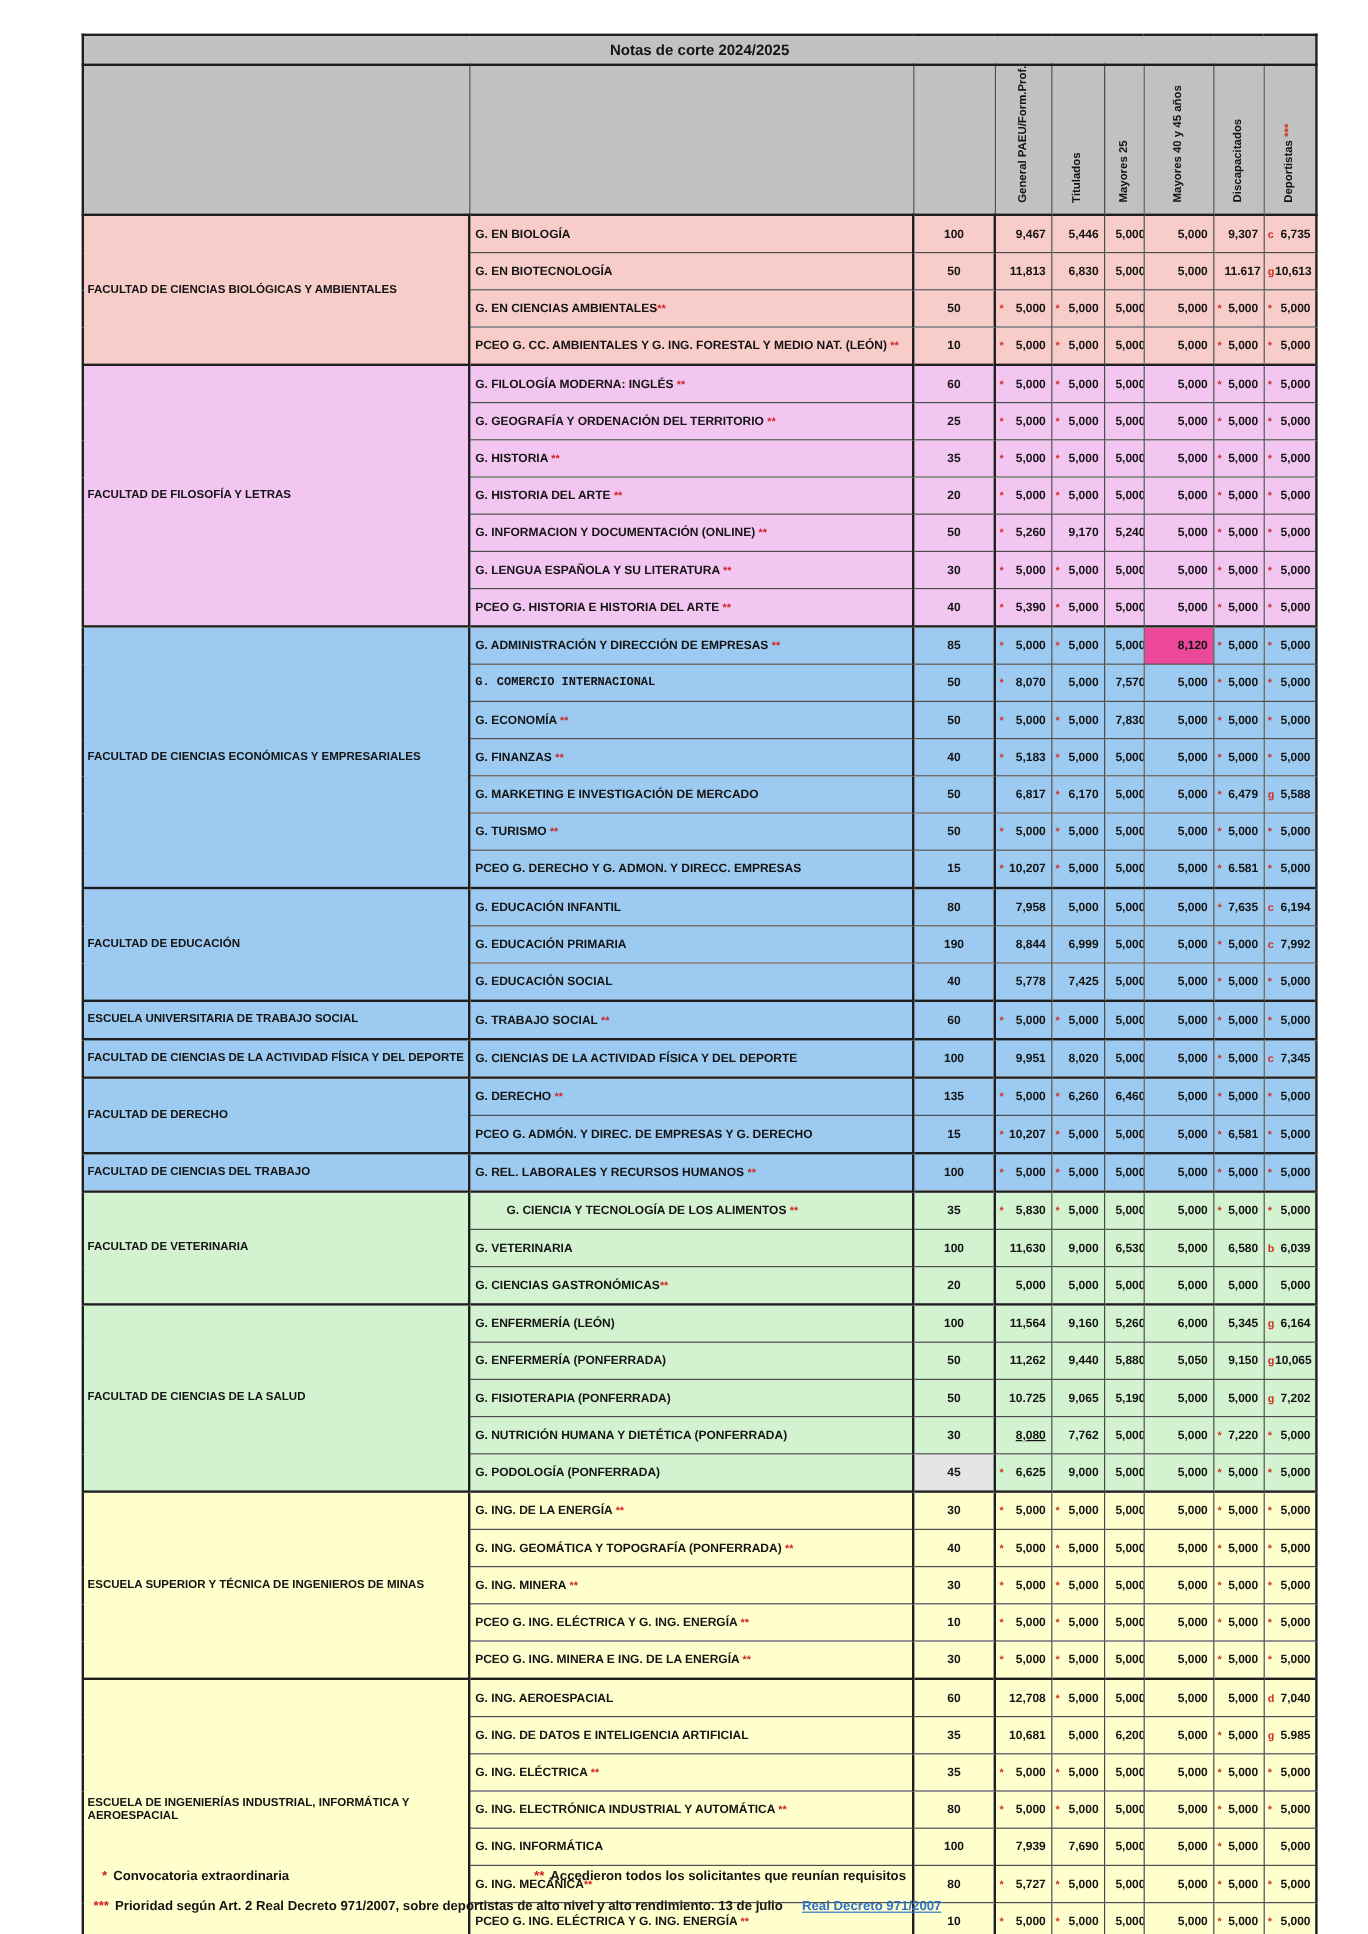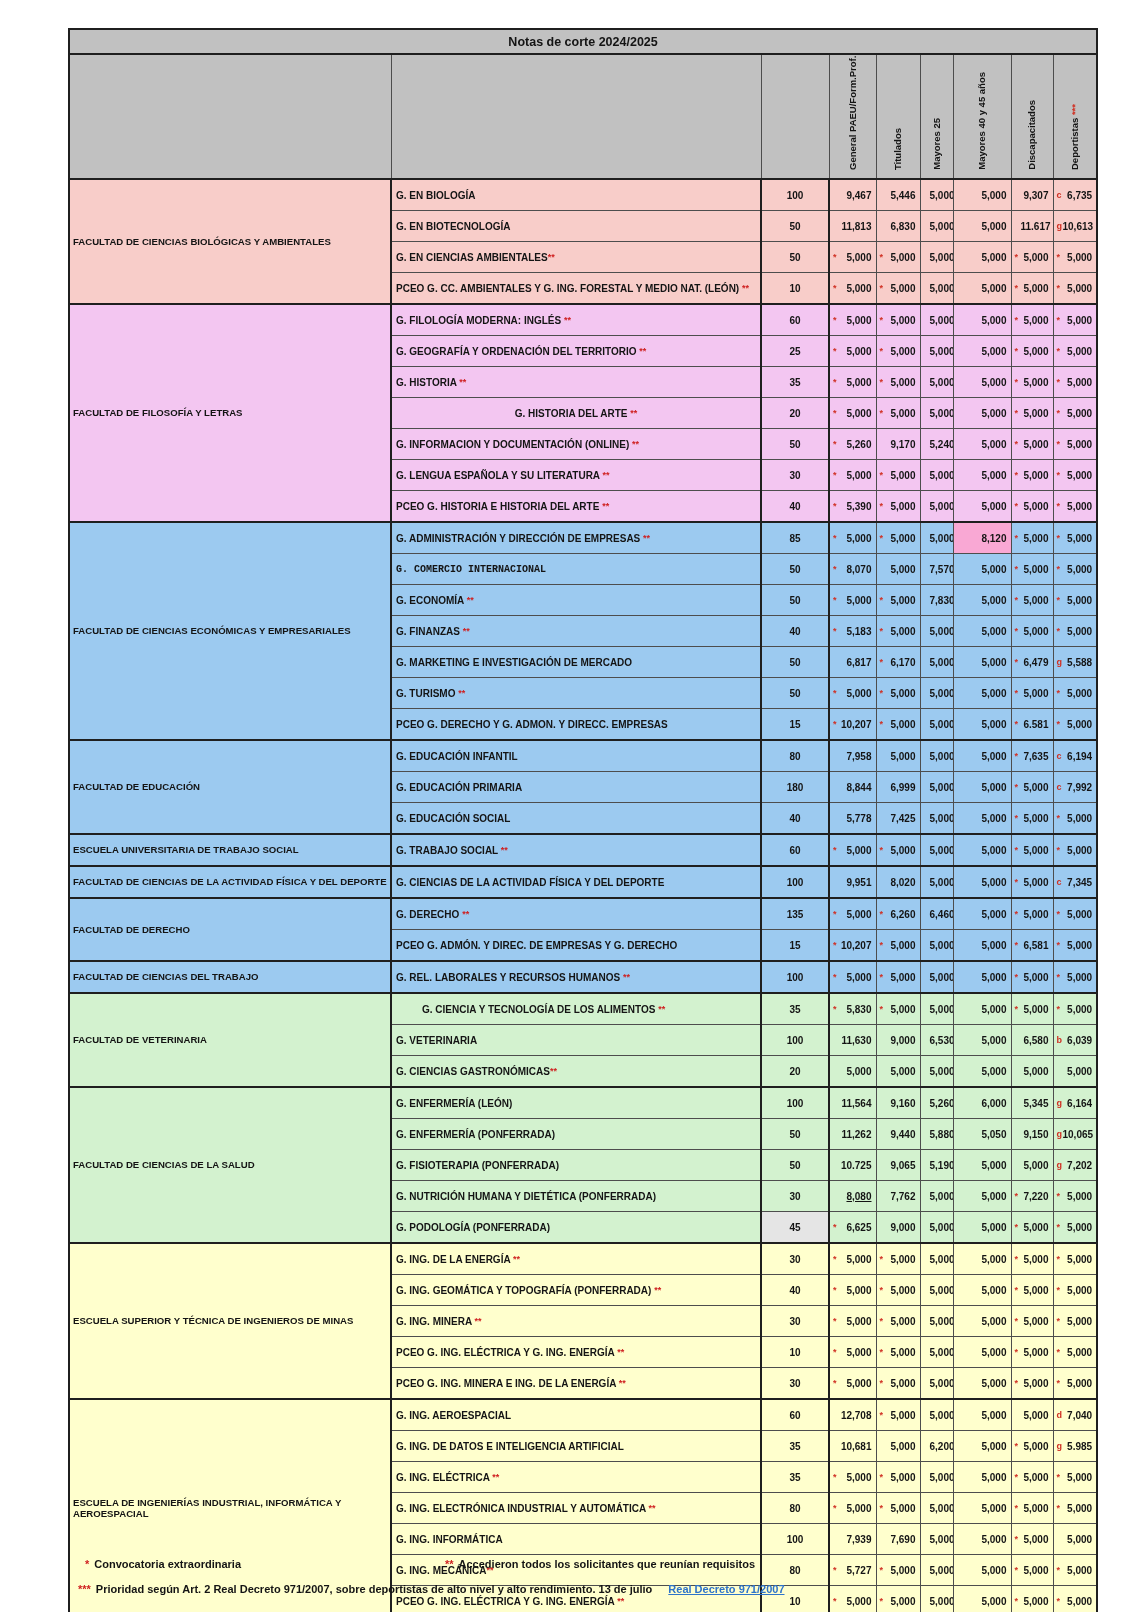--- a/index.html
+++ b/index.html
@@ -338,21 +338,21 @@
             </div>
           </td>
           <td class="v" style="background-color: rgb(243, 198, 241);">
             <div class="cell">
               <span class="mk">*</span>
               <span class="val">5,000</span>
             </div>
           </td>
         </tr>
         <tr>
-          <td class="prog" style="background-color: rgb(243, 198, 241); text-align: center;">G. HISTORIA DEL ARTE <span class="note">**</span></td>
+          <td class="prog" style="background-color: rgb(243, 198, 241);">G. HISTORIA DEL ARTE <span class="note">**</span></td>
           <td class="plz" style="background-color: rgb(243, 198, 241);">20</td>
           <td class="v" style="background-color: rgb(243, 198, 241);">
             <div class="cell">
               <span class="mk">*</span>
               <span class="val">5,000</span>
             </div>
           </td>
           <td class="v" style="background-color: rgb(243, 198, 241);">
             <div class="cell">
               <span class="mk">*</span>
@@ -519,21 +519,21 @@
               <span class="mk">*</span>
               <span class="val">5,000</span>
             </div>
           </td>
           <td class="v" style="background-color: rgb(156, 202, 240);">
             <div class="cell">
               <span class="mk"></span>
               <span class="val">5,000</span>
             </div>
           </td>
-          <td class="v" style="background-color: #f9a8d4;">
+          <td class="v" style="background-color: #ec4899;">
             <div class="cell">
               <span class="mk"></span>
               <span class="val">8,120</span>
             </div>
           </td>
           <td class="v" style="background-color: rgb(156, 202, 240);">
             <div class="cell">
               <span class="mk">*</span>
               <span class="val">5,000</span>
             </div>
@@ -821,21 +821,21 @@
           </td>
           <td class="v" style="background-color: rgb(156, 202, 240);">
             <div class="cell">
               <span class="mk">c</span>
               <span class="val">6,194</span>
             </div>
           </td>
         </tr>
         <tr>
           <td class="prog" style="background-color: rgb(156, 202, 240);">G. EDUCACIÓN PRIMARIA</td>
-          <td class="plz" style="background-color: rgb(156, 202, 240);">180</td>
+          <td class="plz" style="background-color: rgb(156, 202, 240);">190</td>
           <td class="v" style="background-color: rgb(156, 202, 240);">
             <div class="cell">
               <span class="mk"></span>
               <span class="val">8,844</span>
             </div>
           </td>
           <td class="v" style="background-color: rgb(156, 202, 240);">
             <div class="cell">
               <span class="mk"></span>
               <span class="val">6,999</span>

